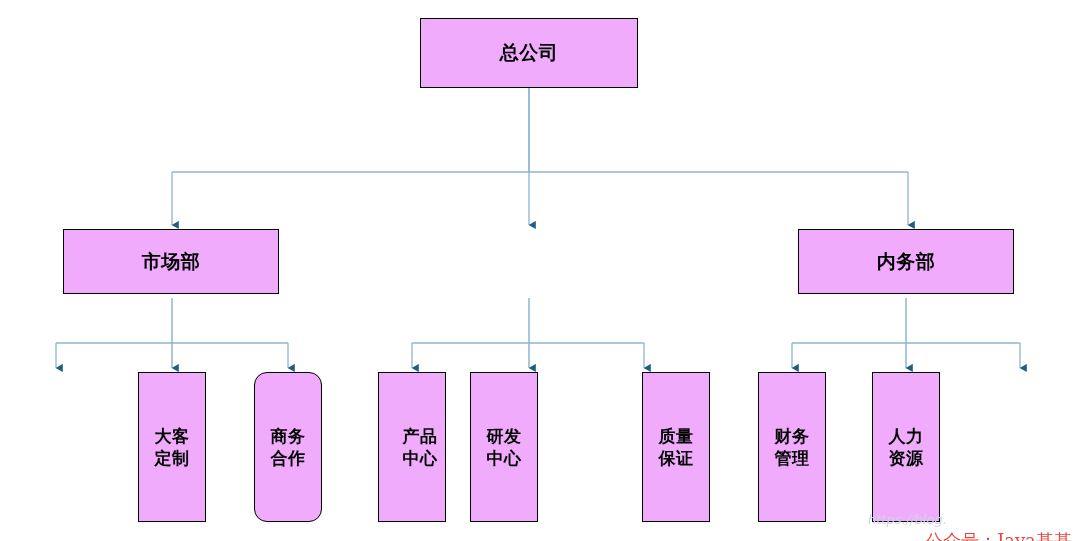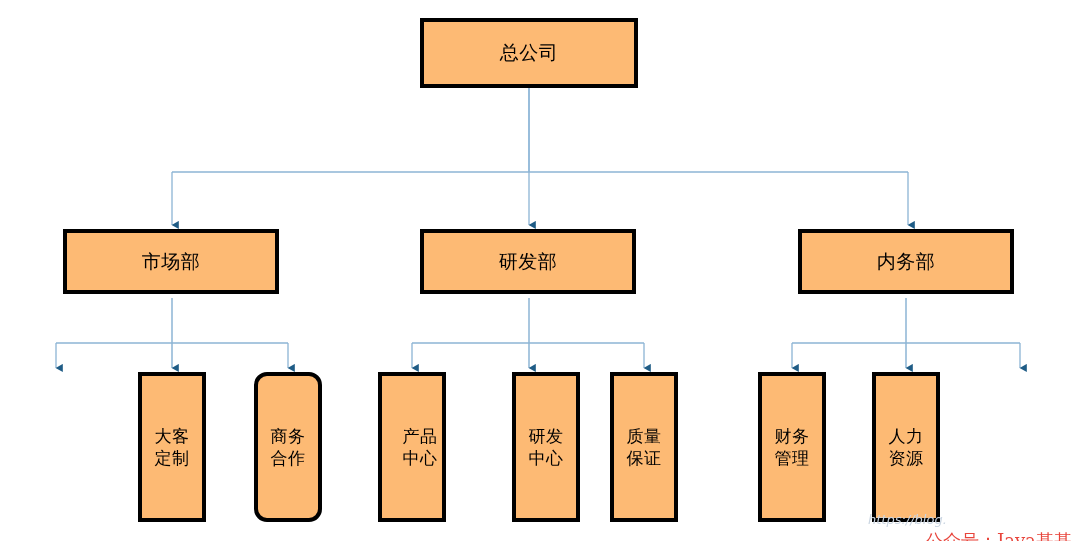--- a/index.html
+++ b/index.html
@@ -20,28 +20,28 @@
   .connector-layer {
     position: absolute;
     left: 0;
     top: 0;
     width: 1080px;
     height: 541px;
   }
   .node {
     position: absolute;
     box-sizing: border-box;
-    background: #fdba74;
-    border: 4px solid #000000;
+    background: #f0abfc;
+    border: 1px solid #000000;
     display: flex;
     align-items: center;
     justify-content: center;
     text-align: center;
     color: #000000;
-    font-weight: normal;
+    font-weight: bold;
     line-height: 1.32;
     letter-spacing: 0.5px;
     white-space: pre-line;
   }
   .node-root {
     left: 420px;
     top: 18px;
     width: 218px;
     height: 70px;
     font-size: 19px;
@@ -59,22 +59,22 @@
   .node-leaf {
     top: 372px;
     width: 68px;
     height: 150px;
     font-size: 17px;
   }
   .leaf-m0 { left: 22px; }
   .leaf-m1 { left: 138px; }
   .leaf-m2 { left: 254px; border-radius: 13px; }
   .leaf-r0 { left: 378px; padding-left: 16px; }
-  .leaf-r1 { left: 512px; }
-  .leaf-r2 { left: 610px; }
+  .leaf-r1 { left: 470px; }
+  .leaf-r2 { left: 642px; }
   .leaf-i0 { left: 758px; }
   .leaf-i1 { left: 872px; }
   .leaf-i2 { left: 986px; }
 
   .watermark-url {
     position: absolute;
     left: 868px;
     top: 512px;
     font-size: 13px;
     color: #CBD6E2;
@@ -125,21 +125,20 @@
 
     <path d="M906,298 L906,368" stroke="#8CB4D4" stroke-width="1.5" fill="none" marker-end="url(#arrow)"></path>
     <path d="M792,343 L1020,343" stroke="#8CB4D4" stroke-width="1.3" fill="none"></path>
     <path d="M792,343 L792,368" stroke="#8CB4D4" stroke-width="1.3" fill="none" marker-end="url(#arrow)"></path>
     <path d="M1020,343 L1020,368" stroke="#8CB4D4" stroke-width="1.3" fill="none" marker-end="url(#arrow)"></path>
   </svg>
 
   <div class="node node-root">总公司</div>
 
   <div class="node node-level2 pos-0">市场部</div>
-  <div class="node node-level2 pos-1">研发部</div>
   <div class="node node-level2 pos-2">内务部</div>
 
   <div class="node node-leaf leaf-m1">大客
 定制</div>
   <div class="node node-leaf leaf-m2">商务
 合作</div>
 
   <div class="node node-leaf leaf-r0">产品
 中心</div>
   <div class="node node-leaf leaf-r1">研发

